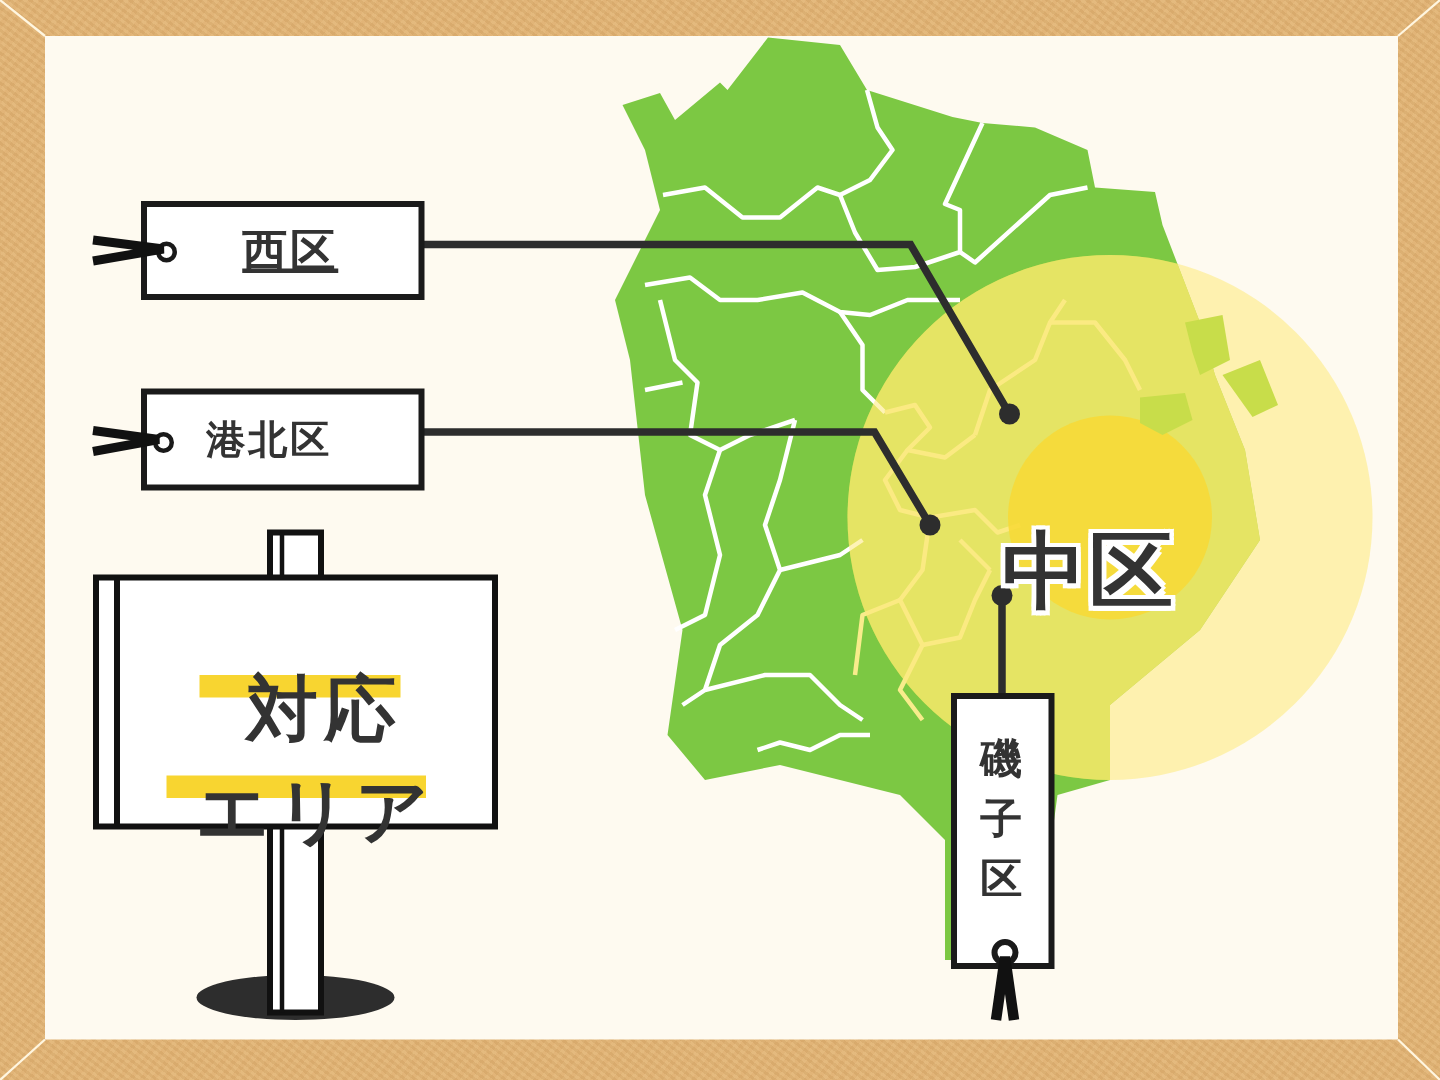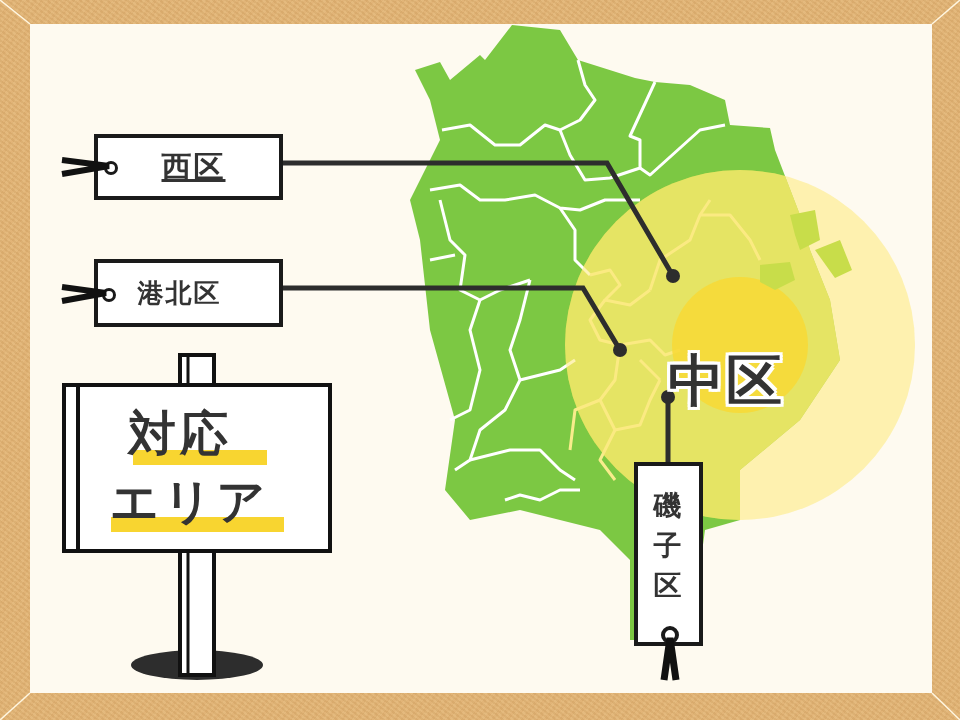--- a/index.html
+++ b/index.html
@@ -10,21 +10,21 @@
      repeating-linear-gradient(-53deg, rgba(180,120,60,0.05) 0 3px, rgba(255,230,180,0.05) 3px 6px);}
   .bevel{position:absolute;inset:0;}
   .board{position:absolute;left:30px;top:24px;width:902px;height:669px;background:#fefaf0;}
   svg.scene{position:absolute;left:0;top:0;width:960px;height:720px;}
   .tag-text{position:absolute;color:#333;font-weight:bold;letter-spacing:2px;}
   .tag-west{left:96px;top:136px;width:185px;height:62px;display:flex;align-items:center;justify-content:center;font-size:30px;padding-left:10px;box-sizing:border-box;text-decoration:underline;}
   .tag-kohoku{left:80px;top:261px;width:185px;height:64px;display:flex;align-items:center;justify-content:center;font-size:26px;padding-left:14px;box-sizing:border-box;}
   .tag-isogo{left:636px;top:464px;width:65px;height:180px;display:flex;flex-direction:column;align-items:center;justify-content:flex-start;padding-top:22px;box-sizing:border-box;font-size:28px;line-height:40px;}
   .naka-label{position:absolute;left:668px;top:316px;font-size:56px;font-weight:bold;color:#333;letter-spacing:2px;
      text-shadow:3px 3px 0 #fff,-3px -3px 0 #fff,3px -3px 0 #fff,-3px 3px 0 #fff,0 3px 0 #fff,0 -3px 0 #fff,3px 0 0 #fff,-3px 0 0 #fff;margin-top:28px;}
-  .sign-line{position:absolute;font-size:48px;font-weight:bold;color:#333;letter-spacing:4px;text-align:left;}
+  .sign-line{position:absolute;font-size:48px;font-weight:bold;color:#333;letter-spacing:4px;text-align:right;margin-top:39px;}
   .sign-line1{left:128px;top:402px;width:140px;}
   .sign-line2{left:110px;top:470px;width:180px;font-family:Liberation Mono, monospace;}
 </style>
 </head>
 <body>
 
 <div class="frame">
   <div class="frame-texture"></div>
 </div>
 <svg class="bevel" width="960" height="720">

